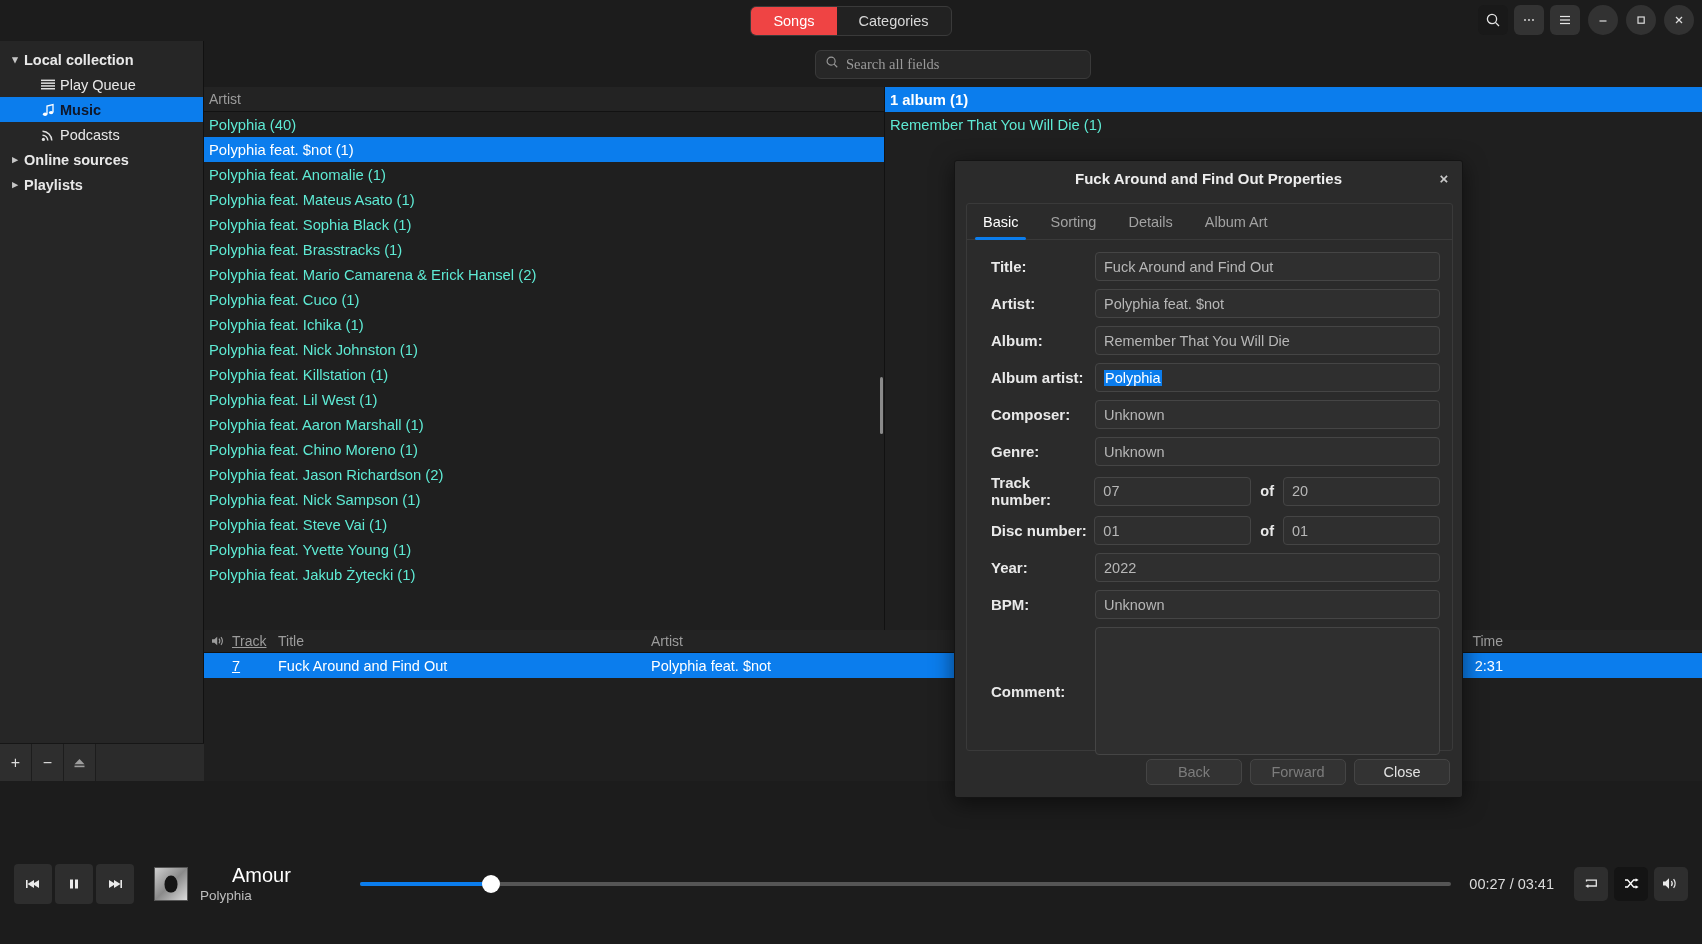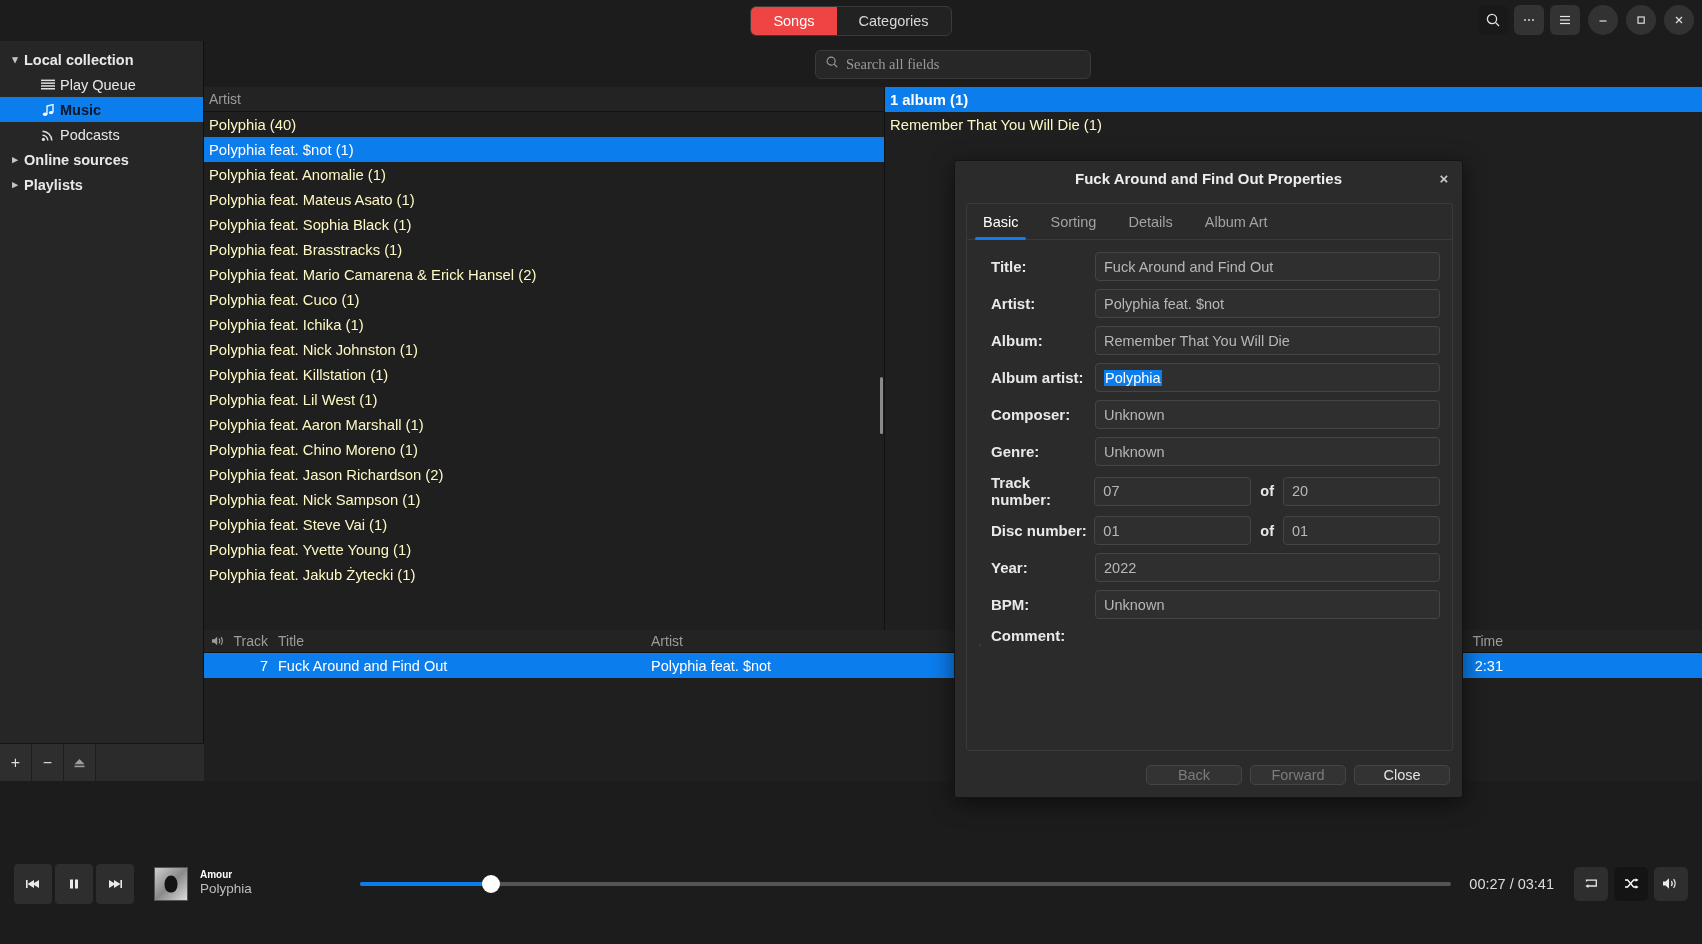--- a/index.html
+++ b/index.html
@@ -91,21 +91,21 @@
   .pane { height: 543px; background: #1f1f1f; position: relative; overflow: hidden; }
   .pane.artist { width: 681px; border-right: 1px solid #111; }
   .pane.album  { width: 817px; }
   .pane-head {
     height: 25px; background: #232323; border-bottom: 1px solid #121212;
     display: flex; align-items: center; padding-left: 5px;
     font-size: 14px; color: #9c9c9c;
   }
   .lrow {
     height: 25px; display: flex; align-items: center; padding-left: 5px;
-    font-size: 14.8px; color: #fef9c3; white-space: nowrap; cursor: default;
+    font-size: 14.8px; color: #5eead4; white-space: nowrap; cursor: default;
   }
   .lrow.selected { background: #0b7ded; color: #ffffff; }
   .lrow.bold { font-weight: bold; }
   .vscroll {
     position: absolute; right: 1px; top: 290px; width: 3px; height: 57px;
     background: #8a8a8a; border-radius: 2px;
   }
 
   
   .tracks {
@@ -115,21 +115,21 @@
   .trk-head {
     height: 23px; background: #232323; border-bottom: 1px solid #121212;
     display: flex; align-items: center; font-size: 14px; color: #9c9c9c;
   }
   .trk-row {
     height: 25px; display: flex; align-items: center; font-size: 14.5px; color: #e4e4e4;
     cursor: default;
   }
   .trk-row.selected { background: #0b7ded; color: #fff; }
   .c-ico  { width: 28px; display: flex; align-items: center; justify-content: center; }
-  .c-trk  { width: 44px; text-align: right; padding-right: 8px; }
+  .c-trk  { width: 44px; padding-right: 8px; text-decoration: underline; }
   .c-ttl  { width: 375px; padding-left: 2px; }
   .c-art  { width: 505px; }
   .c-bpm  { width: 230px; }
   .c-yr   { width: 66px; text-align: right; padding-right: 6px; }
   .c-tm   { width: 58px; text-align: right; padding-right: 7px; }
 
   
   .player {
     position: absolute; left: 0; top: 781px; width: 1702px; height: 163px;
     background: #1c1c1c;
@@ -147,21 +147,21 @@
     width: 34px; height: 34px; margin-left: 20px; margin-right: 12px;
     background: linear-gradient(135deg,#cfcfcf 0%,#8a8a8a 50%,#dcdcdc 100%);
     border: 1px solid #555; position: relative; overflow: hidden;
   }
   .albumart::after {
     content: ""; position: absolute; left: 50%; top: 50%;
     width: 13px; height: 17px; transform: translate(-50%,-50%);
     background: #141414; border-radius: 50% 50% 45% 45%;
   }
   .nowplaying { width: 160px; }
-  .np-title { font-size: 10px; font-weight: bold; color: #ffffff; line-height: 1.25; }
+  .np-title { font-size: 20px; font-weight: normal; color: #ffffff; line-height: 1.25; margin-left: 32px; }
   .np-artist { font-size: 13.5px; color: #bdbdbd; line-height: 1.25; }
   .seek { flex: 1; height: 20px; display: flex; align-items: center; position: relative; }
   .seek-track { width: 100%; height: 4px; background: #555; border-radius: 2px; position: relative; }
   .seek-fill { position: absolute; left: 0; top: 0; height: 4px; background: #0b7ded; border-radius: 2px; }
   .seek-knob {
     position: absolute; width: 18px; height: 18px; border-radius: 50%;
     background: #ffffff; top: -7px; transform: translateX(-50%);
   }
   .times { font-size: 14.5px; color: #dcdcdc; margin: 0 14px 0 18px; white-space: nowrap; }
   .pb-btn {
@@ -210,28 +210,28 @@
     border-radius: 4px; display: flex; align-items: center; padding: 0 8px;
     font-size: 14.5px; color: #b7b7b7;
   }
   .finput.small { flex: 0 0 157px; }
   .fof { font-size: 14.5px; font-weight: bold; color: #e9e9e9; margin: 0 9px; }
   .sel-text { background: #0b7ded; color: #ffffff; padding: 0 1px; }
   .fcomment {
     flex: 1; height: 128px; background: #2f2f2f; border: 1px solid #454545;
     border-radius: 4px;
   }
-  .frow.comment { align-items: flex-start; flex-direction: column; }
+  .frow.comment { align-items: center; }
   .frow.comment .flabel { display: flex; align-items: center; }
   .dlg-foot {
     position: absolute; left: 0; bottom: 12px; width: 509px;
     display: flex; justify-content: flex-end; gap: 8px; padding-right: 14px;
   }
   .dbtn {
-    min-width: 96px; height: 20px; border-radius: 5px; background: #333333;
+    min-width: 96px; height: 26px; border-radius: 5px; background: #333333;
     border: 1px solid #454545; display: flex; align-items: center; justify-content: center;
     font-size: 14.5px; color: #e2e2e2; cursor: default; padding: 0 20px;
   }
   .dbtn.disabled { color: #7c7c7c; }
 </style>
 </head>
 <body>
 
 <div id="app">
 

